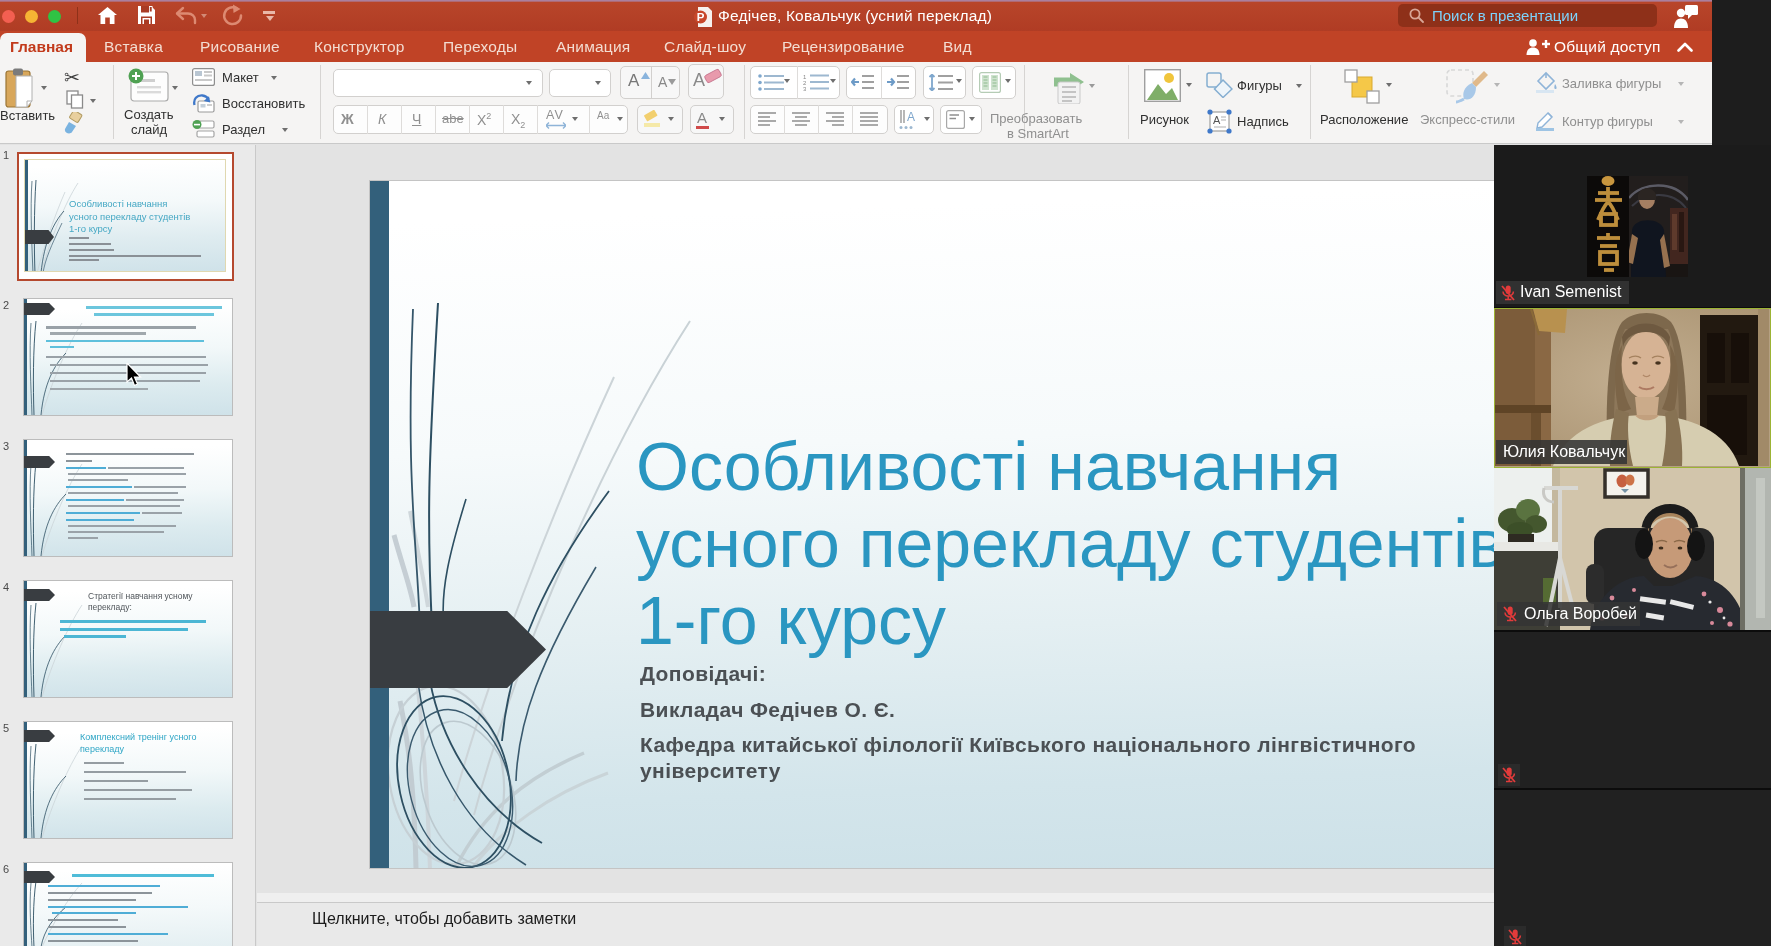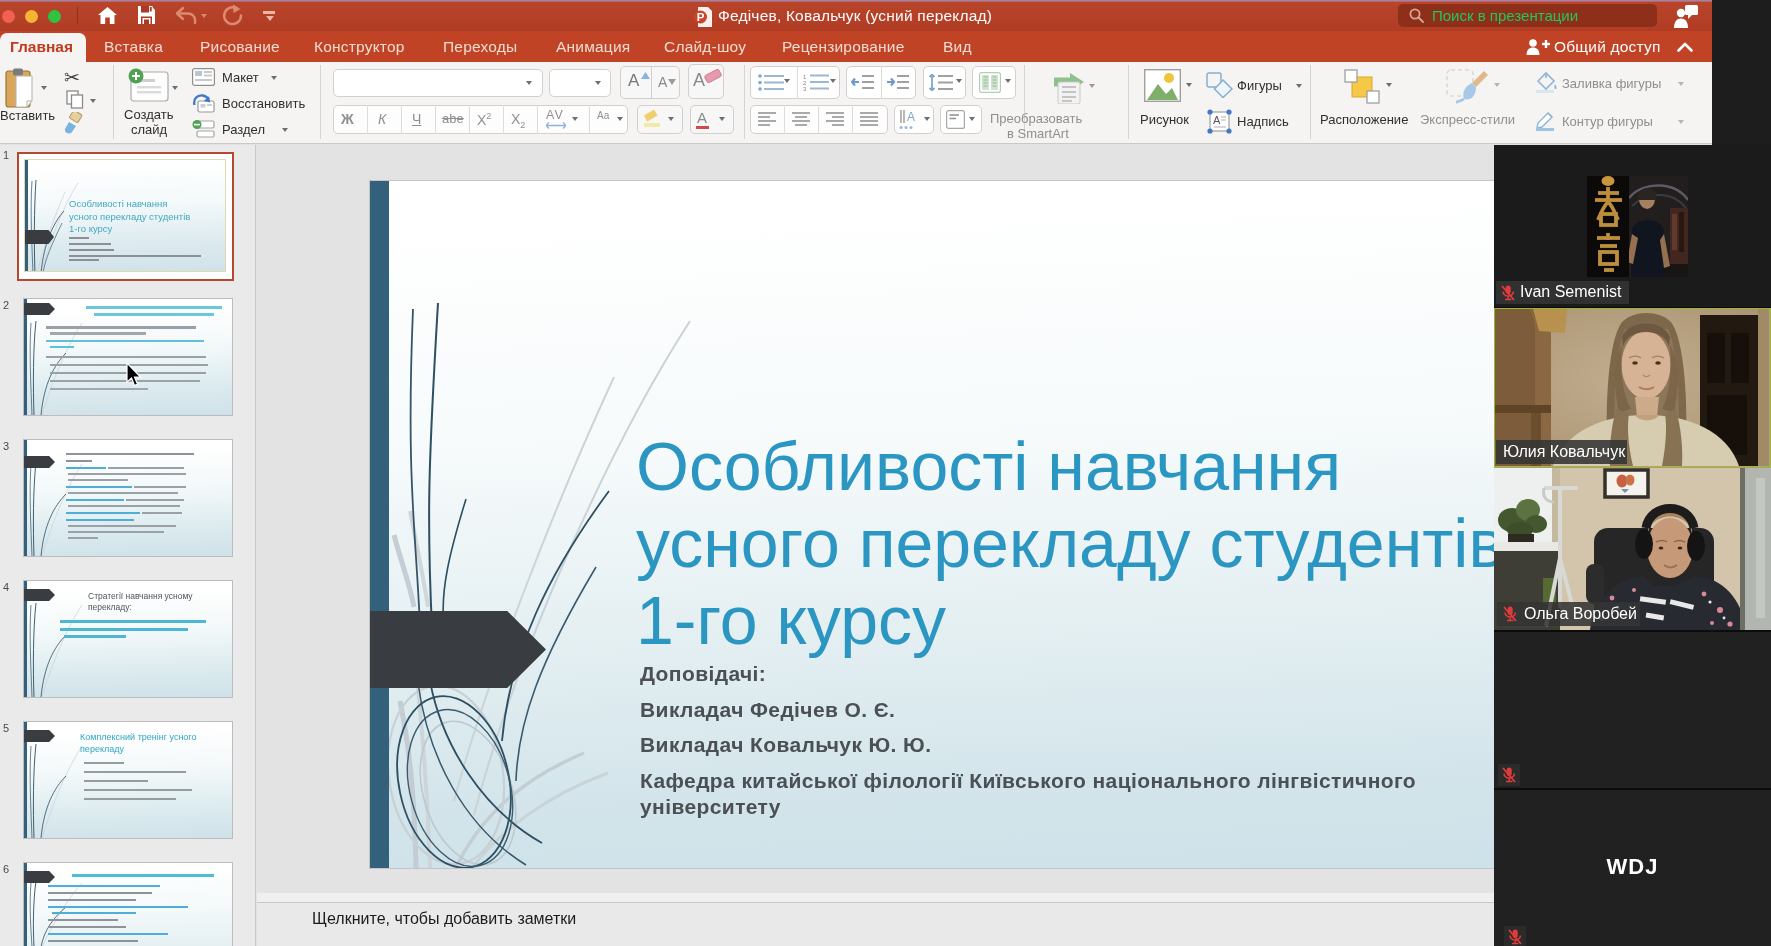--- a/index.html
+++ b/index.html
@@ -91,21 +91,21 @@
     <circle cx="6.5" cy="10" r="6.5" fill="#c8472a"></circle>
     <text x="6.5" y="14.2" font-size="11.5" font-family="Liberation Sans" font-weight="bold" fill="#fff" text-anchor="middle">P</text>
   </svg>
   <div class="abs" style="left:718px;top:6.5px;font-size:15.5px;color:#fff;letter-spacing:0.2px">Федічев, Ковальчук (усний переклад)</div>
 
   <div class="abs" style="left:1398px;top:4px;width:259px;height:23px;background:#8e3019;border-radius:5px">
     <svg class="abs" style="left:11px;top:4px" width="15" height="15" viewBox="0 0 15 15">
       <circle cx="6" cy="6" r="4.6" stroke="#d8a596" stroke-width="1.8" fill="none"></circle>
       <path d="M9.5 9.5 L14 14" stroke="#d8a596" stroke-width="1.8" stroke-linecap="round"></path>
     </svg>
-    <span class="abs" style="left:34px;top:3px;font-size:15px;color:#22c55e">Поиск в презентации</span>
+    <span class="abs" style="left:34px;top:3px;font-size:15px;color:#7dd3fc">Поиск в презентации</span>
   </div>
 
   <svg class="abs" style="left:1673px;top:4px" width="26" height="25" viewBox="0 0 26 25">
     <rect x="12" y="1" width="13" height="10" rx="1.5" fill="#fff"></rect>
     <path d="M15 11 L15 15 L19 11 Z" fill="#fff"></path>
     <circle cx="8" cy="9" r="4.2" fill="#fff"></circle>
     <path d="M1 24 C1 17.5 4 14.5 8 14.5 C12 14.5 15 17.5 15 24 Z" fill="#fff"></path>
   </svg>
 </div>
 <div id="tabrow">
@@ -581,21 +581,20 @@
         <ellipse cx="84" cy="601" rx="55" ry="87" transform="rotate(-12 84 601)" stroke="#2d4f62" stroke-width="1.8"></ellipse>
         <ellipse cx="90" cy="607" rx="50" ry="80" transform="rotate(-15 90 607)" stroke="#3a5a6e" stroke-width="1.4"></ellipse>
       </g>
     </svg>
     <div id="bluebar"></div>
     <div id="arrow"></div>
     <div id="title">Особливості навчання<br>усного перекладу студентів<br>1-го курсу</div>
     <div id="body1">
       <div class="it">Доповідачі:</div>
       <div class="it">Викладач Федічев О. Є.</div>
-      <div class="it">Викладач Ковальчук Ю. Ю.</div>
       <div class="it" style="max-width:800px">Кафедра китайської філології Київського національного лінгвістичного університету</div>
     </div>
   </div>
 </div>
 <div class="abs" style="left:257px;top:893px;width:1455px;height:9px;background:#efefef"></div>
 <div id="notesline"></div>
 <div id="notes">
     <span>Щелкните, чтобы добавить заметки</span>
   </div>
 <div id="zoompanel">
@@ -768,21 +767,20 @@
     <div class="abs" style="left:4px;top:132px;width:22px;height:22px;background:#2b2b2b">
       <svg class="abs" style="left:4px;top:3px" width="14" height="16" viewBox="0 0 14 16">
         <rect x="4.7" y="0.5" width="5" height="8.5" rx="2.5" fill="#e23b3b"></rect>
         <path d="M2 6.5 a5.2 4.6 0 0 0 10.4 0 M7.2 11.5 V14 M4 14.5 H10.4" stroke="#e23b3b" stroke-width="1.5" fill="none"></path>
         <path d="M1 1 L13 15" stroke="#e23b3b" stroke-width="1.8"></path>
       </svg>
     </div>
   </div>
 
   <div class="tile" style="top:645px;height:156px;background:#212121">
-    <div class="abs" style="left:0;top:64px;width:277px;text-align:center;font-size:22px;font-weight:bold;color:#fff;letter-spacing:1px">WDJ</div>
     <div class="abs" style="left:10px;top:136px;width:22px;height:20px;background:#2b2b2b">
       <svg class="abs" style="left:4px;top:3px" width="14" height="16" viewBox="0 0 14 16">
         <rect x="4.7" y="0.5" width="5" height="8.5" rx="2.5" fill="#e23b3b"></rect>
         <path d="M2 6.5 a5.2 4.6 0 0 0 10.4 0 M7.2 11.5 V14 M4 14.5 H10.4" stroke="#e23b3b" stroke-width="1.5" fill="none"></path>
         <path d="M1 1 L13 15" stroke="#e23b3b" stroke-width="1.8"></path>
       </svg>
     </div>
   </div>
 </div>
 

